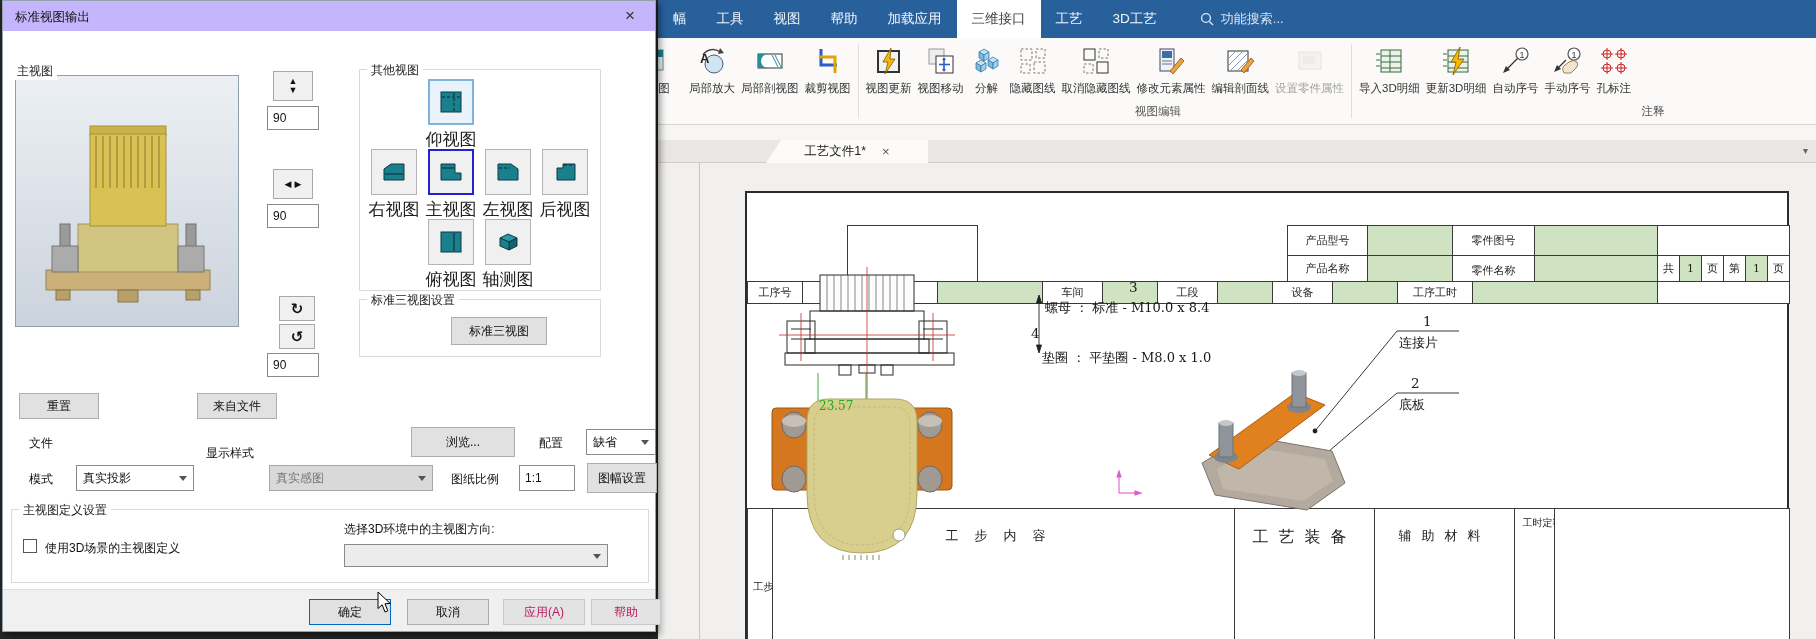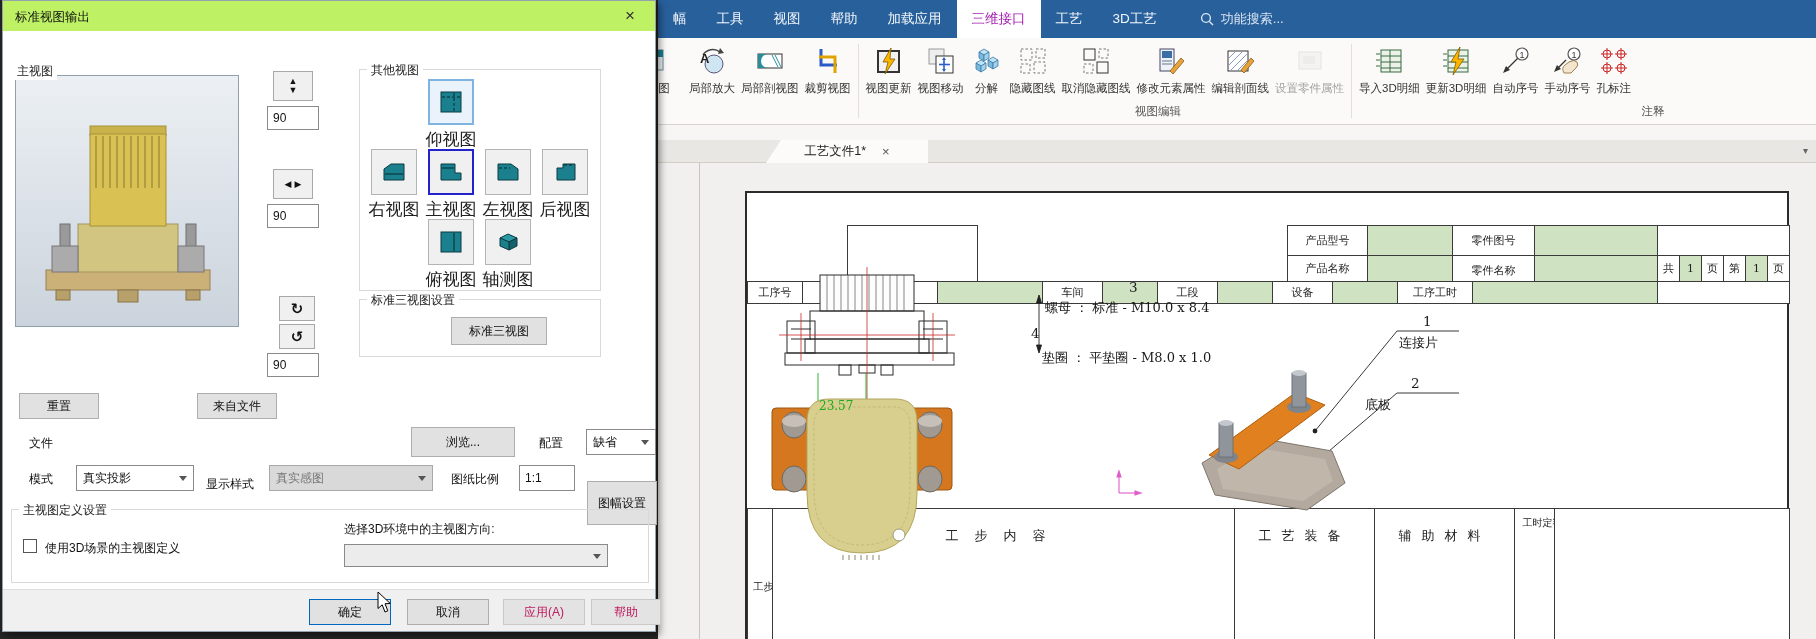--- a/index.html
+++ b/index.html
@@ -5,21 +5,21 @@
   * { margin:0; padding:0; box-sizing:border-box; }
   html,body { width:1816px; height:639px; overflow:hidden; }
   body { font-family:"Liberation Sans","DejaVu Sans",sans-serif; font-size:12px; color:#111; background:#262626; }
   #root { position:relative; width:1816px; height:639px; overflow:hidden; }
   .abs { position:absolute; }
 
   
   #cad { position:absolute; left:658px; top:0; width:1158px; height:639px; background:#f1f0ee; overflow:hidden; }
   #menubar { position:absolute; left:0; top:0; right:0; height:38px; background:#28609c; display:flex; align-items:stretch; }
   .menu-item { color:#f2f6fa; font-size:13.5px; padding:0 15px; display:flex; align-items:center; cursor:default; }
-  .menu-item.active { background:#ffffff; color:#a21caf; }
+  .menu-item.active { background:#ffffff; color:#404040; }
   .menu-search { display:flex; align-items:center; gap:7px; color:#d9e5f2; margin-left:28px; font-size:13px; }
 
   #ribbon { position:absolute; left:0; top:38px; right:0; height:87px; background:#fbfaf9; border-bottom:1px solid #d8d5d1; }
   .rb-row { position:absolute; left:0; top:4px; display:flex; align-items:flex-start; }
   .rb-item { display:flex; flex-direction:column; align-items:center; padding:2px 3px; }
   .rb-item .ric { width:34px; height:34px; display:flex; align-items:center; justify-content:center; }
   .rb-label { font-size:11.5px; color:#333; margin-top:3px; white-space:nowrap; }
   .rb-sep { width:1px; align-self:stretch; height:74px; background:#e2dfdb; margin:2px 4px 0 4px; }
   .rb-group-label { position:absolute; top:66px; font-size:11.5px; color:#555; text-align:center; width:90px; }
   .rb-disabled { opacity:.45; }
@@ -36,21 +36,21 @@
   .cell { position:absolute; border:1px solid #3a3a3a; display:flex; align-items:center; justify-content:center; font-family:"DejaVu Serif","Liberation Serif",serif; font-size:11px; color:#222; background:#fff; overflow:hidden; white-space:nowrap; }
   .gcell { background:#cfe3c2; }
   .sheet-title { font-size:20px; font-weight:bold; letter-spacing:8px; color:#111; }
   .ann { position:absolute; font-family:"DejaVu Serif","Liberation Serif",serif; font-size:13px; color:#1a1a1a; white-space:nowrap; }
   .ann-num { font-size:13.5px; }
   .dim-txt { color:#1faa1f; font-size:12px; }
   .vtext { writing-mode:horizontal-tb; word-break:break-all; text-align:center; line-height:12px; }
 
   
   #dialog { position:absolute; left:2px; top:0; width:654px; height:632px; background:#ffffff; border:1px solid #94a2b0; box-shadow:3px 3px 8px rgba(0,0,0,.55); z-index:50; }
-  #dlg-titlebar { position:absolute; left:0; top:0; right:0; height:30px; background:#bef264; }
+  #dlg-titlebar { position:absolute; left:0; top:0; right:0; height:30px; background:#c4b5fd; }
   #dlg-title { position:absolute; left:12px; top:8px; font-size:12.5px; color:#111; }
   #dlg-close { position:absolute; right:8px; top:3px; width:34px; height:24px; display:flex; align-items:center; justify-content:center; font-size:17px; color:#333; }
   #dlg-tabs { position:absolute; left:0; top:30px; right:0; height:27px; background:#f0f0f0; border-bottom:1px solid #dcdcdc; display:flex; align-items:flex-end; padding-left:8px; }
   .dlg-tab { height:24px; padding:0 12px; display:flex; align-items:center; font-size:12px; color:#222; border:1px solid transparent; }
   .dlg-tab.active { background:#fff; border:1px solid #d9d9d9; border-bottom:1px solid #fff; height:27px; margin-bottom:-1px; }
   .grouplbl { position:absolute; font-size:12px; color:#222; background:#fff; padding:0 4px; z-index:2; }
   .groupbox { position:absolute; border:1px solid #d9d9d9; }
   .btn { position:absolute; background:#e1e1e1; border:1px solid #adadad; display:flex; align-items:center; justify-content:center; font-size:12px; color:#111; }
   .btn.disabled { background:#e3e3e3; border-color:#c9c9c9; color:#be185d;margin-left:10px; }
   .btn.default { border:1px solid #0067c0; }
@@ -390,21 +390,21 @@
         <div class="cell gcell" style="left:725px;top:88px;width:186px;height:23px"></div>
         <div class="cell" style="left:910px;top:88px;width:133px;height:23px"></div>
 
         <div class="cell" style="left:0;top:315px;width:26px;height:155px">
           <span class="vtext" style="width:14px;font-size:10.5px">工步号</span>
         </div>
         <div class="cell" style="left:25px;top:315px;width:463px;height:155px;align-items:flex-start;padding-top:18px">
           <span style="letter-spacing:16px;font-size:13px">工步内容</span>
         </div>
         <div class="cell" style="left:487px;top:315px;width:141px;height:155px;align-items:flex-start;padding-top:18px">
-          <span style="letter-spacing:10px;font-size:13px">工艺装备</span>
+          <span style="letter-spacing:10px;font-size:16px">工艺装备</span>
         </div>
         <div class="cell" style="left:627px;top:315px;width:141px;height:155px;align-items:flex-start;padding-top:18px">
           <span style="letter-spacing:10px;font-size:13px">辅助材料</span>
         </div>
         <div class="cell" style="left:767px;top:315px;width:41px;height:155px;align-items:flex-start;padding-top:8px">
           <span class="vtext" style="width:24px;font-size:10px">工时定额</span>
         </div>
         <div class="cell" style="left:807px;top:315px;width:236px;height:155px"></div>
 
         <svg class="abs" style="left:0;top:0" width="1044" height="470" viewBox="0 0 1044 470">
@@ -510,21 +510,21 @@
           </g>
         </svg>
 
         <span class="ann ann-num" style="left:382px;top:86px">3</span>
         <span class="ann" style="left:298px;top:106px">螺母 ： 标准 - M10.0 x 8.4</span>
         <span class="ann ann-num" style="left:284px;top:132px">4</span>
         <span class="ann" style="left:295px;top:156px">垫圈 ： 平垫圈 - M8.0 x 1.0</span>
         <span class="ann ann-num" style="left:676px;top:120px">1</span>
         <span class="ann" style="left:652px;top:141px">连接片</span>
         <span class="ann ann-num" style="left:664px;top:182px">2</span>
-        <span class="ann" style="left:618px;top:203px">底板</span>
+        <span class="ann" style="left:652px;top:203px">底板</span>
         <span class="ann dim-txt" style="left:72px;top:206px">23.57</span>
       </div>
     </div>
   </div>
 
   <div id="dialog">
     <div id="dlg-titlebar">
       <span id="dlg-title">标准视图输出</span>
       <span id="dlg-close">×</span>
     </div>
@@ -667,30 +667,30 @@
     <div class="combo" style="left:583px;top:428px;width:70px;height:26px">
       <span>缺省</span>
         <span class="caret"></span>
     </div>
 
     <span class="lbl" style="left:26px;top:470px">模式</span>
     <div class="combo" style="left:73px;top:464px;width:118px;height:26px">
       <span>真实投影</span>
         <span class="caret"></span>
     </div>
-    <span class="lbl" style="left:203px;top:475px">显示样式</span>
+    <span class="lbl" style="left:203px;top:444px">显示样式</span>
     <div class="combo disabled" style="left:266px;top:464px;width:164px;height:26px">
       <span>真实感图</span>
         <span class="caret"></span>
     </div>
     <span class="lbl" style="left:448px;top:470px">图纸比例</span>
     <div class="field" style="left:516px;top:464px;width:56px;height:26px">
         <span>1:1</span>
       </div>
-    <div class="btn" style="left:584px;top:480px;width:70px;height:44px">图幅设置</div>
+    <div class="btn" style="left:584px;top:462px;width:70px;height:30px">图幅设置</div>
 
     <div class="groupbox" style="left:8px;top:508px;width:638px;height:74px"></div>
     <span class="grouplbl" style="left:16px;top:501px">主视图定义设置</span>
     <span class="cbx" style="left:20px;top:538px"></span>
     <span class="lbl" style="left:42px;top:539px">使用3D场景的主视图定义</span>
     <span class="lbl" style="left:341px;top:520px">选择3D环境中的主视图方向:</span>
     <div class="combo" style="left:341px;top:543px;width:264px;height:23px;background:#ececec">
       <span class="caret"></span>
     </div>
 

